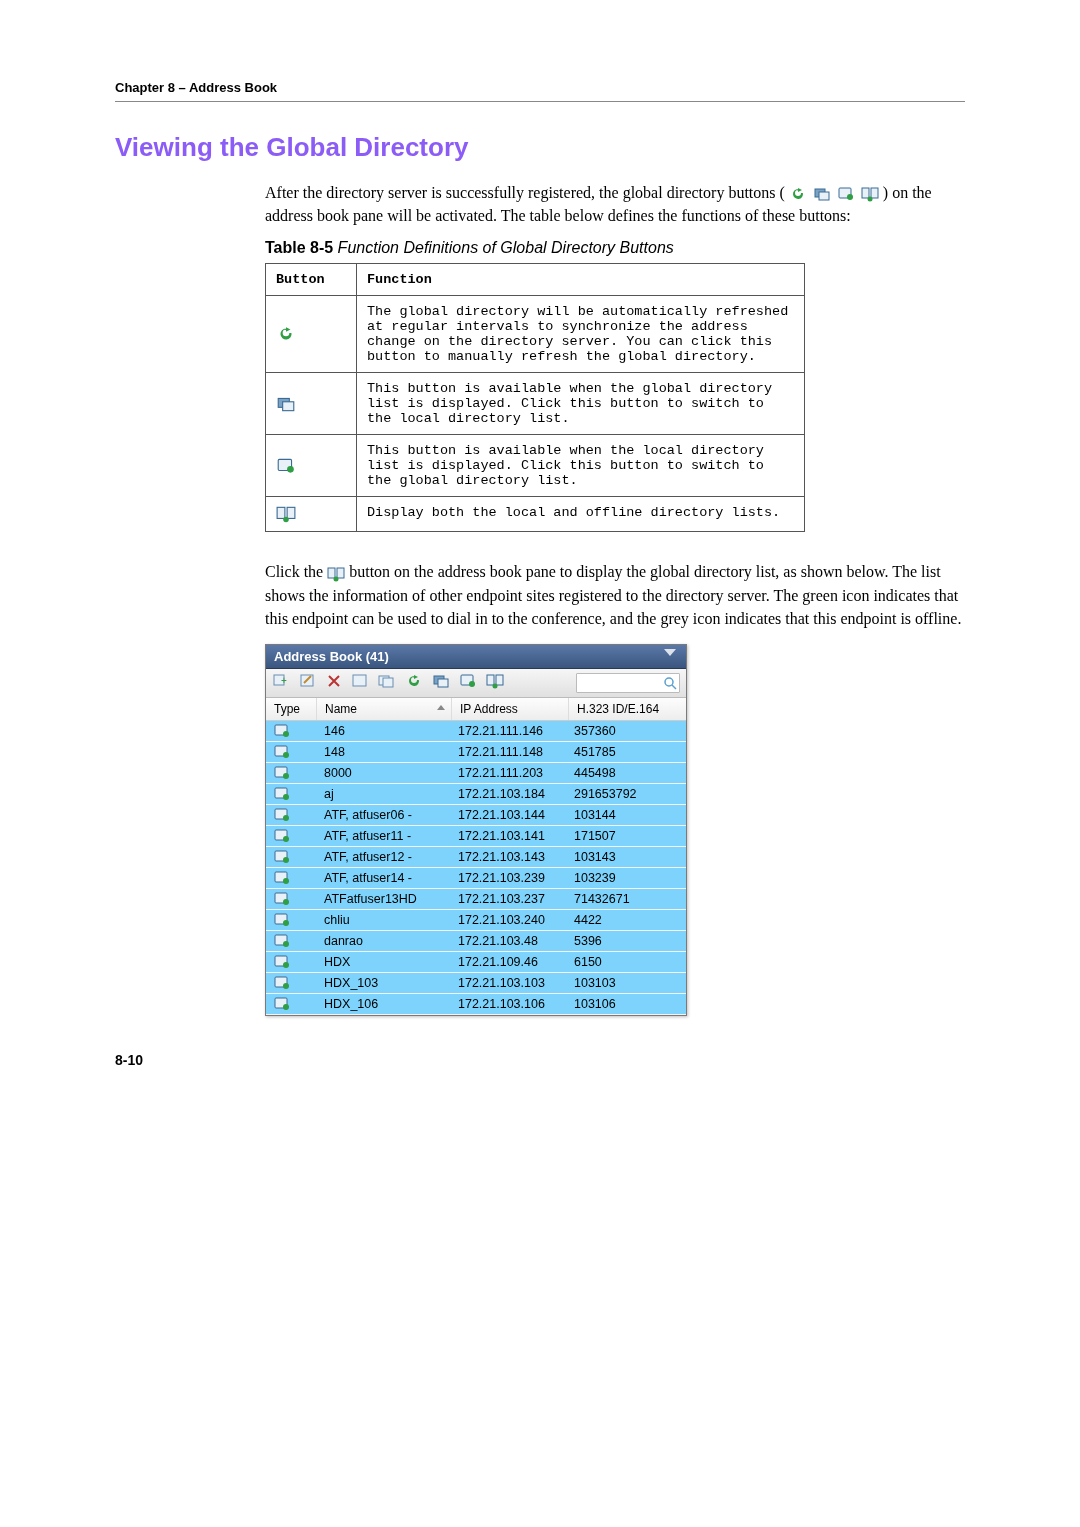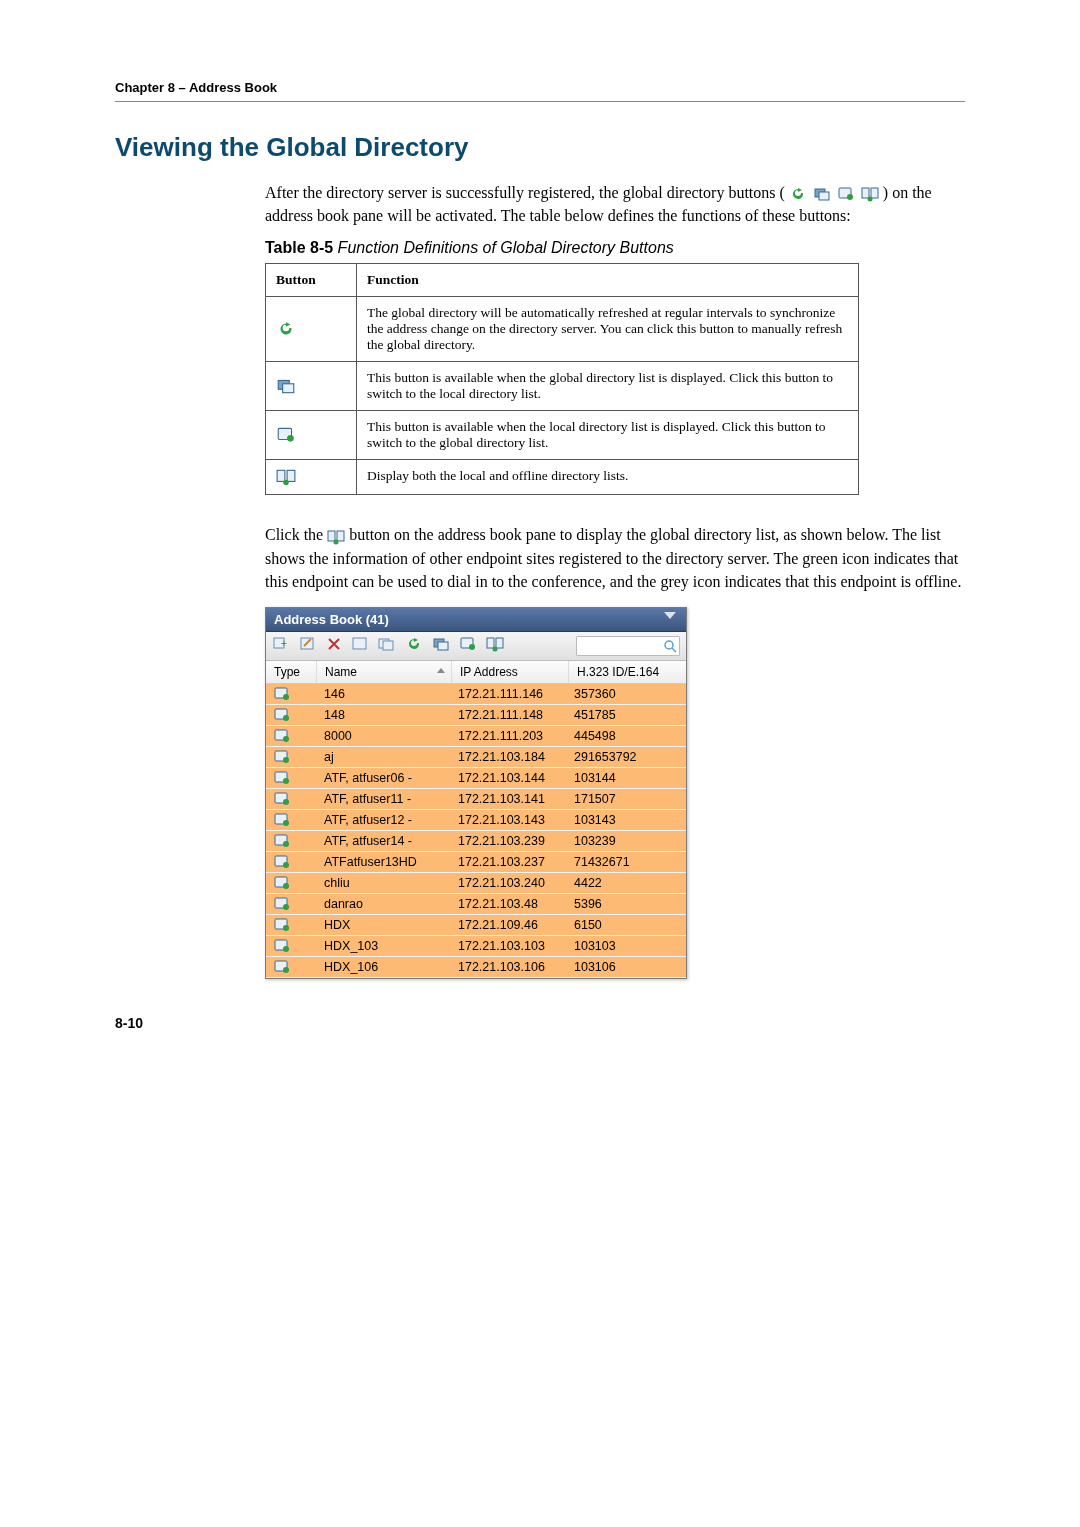--- a/index.html
+++ b/index.html
@@ -22,21 +22,21 @@
     margin-bottom: 6px;
   }
   .hr {
     border: none;
     border-top: 1px solid #888;
     margin: 0 0 30px 0;
   }
   .h1 {
     font-family: Arial, sans-serif;
     font-weight: bold;
-    color: #0c4a6e;
+    color: #8b5cf6;
     font-size: 26px;
     margin: 8px 0 18px 0;
   }
   .body-text {
     margin-left: 150px;
     line-height: 1.45;
     font-family: "Book Antiqua", Palatino, serif;
     font-size: 16px;
   }
   .toolbar-inline {
@@ -55,22 +55,22 @@
     font-style: italic;
     font-family: Arial, sans-serif;
     font-size: 16px;
     margin-top: 12px;
     margin-bottom: 6px;
   }
   .table-caption b { font-style: normal; font-weight: bold; }
   table.def {
     margin-left: 150px;
     border-collapse: collapse;
-    width: 594px;
-    font-family: Liberation Serif, serif;
+    width: 540px;
+    font-family: Liberation Mono, monospace;
     font-size: 13.5px;
   }
   table.def th, table.def td {
     border: 1px solid #555;
     padding: 8px 10px;
     text-align: left;
     vertical-align: top;
   }
   table.def th {
     font-weight: bold;
@@ -87,21 +87,21 @@
   .figure-caption b { font-style: normal; font-weight: bold; }
 
   
   .ab-panel {
     margin-left: 150px;
     margin-top: 14px;
     width: 420px;
     border: 1px solid #7a7a7a;
     font-family: Tahoma, Arial, sans-serif;
     font-size: 12px;
-    background: #fdba74;
+    background: #7dd3fc;
     box-shadow: 1px 1px 3px rgba(0,0,0,.25);
   }
   .ab-title {
     background: linear-gradient(#5a78a8,#3a567f);
     color: #fff;
     font-weight: bold;
     padding: 4px 8px;
     font-size: 13px;
     border-bottom: 1px solid #2a3a55;
     position: relative;

